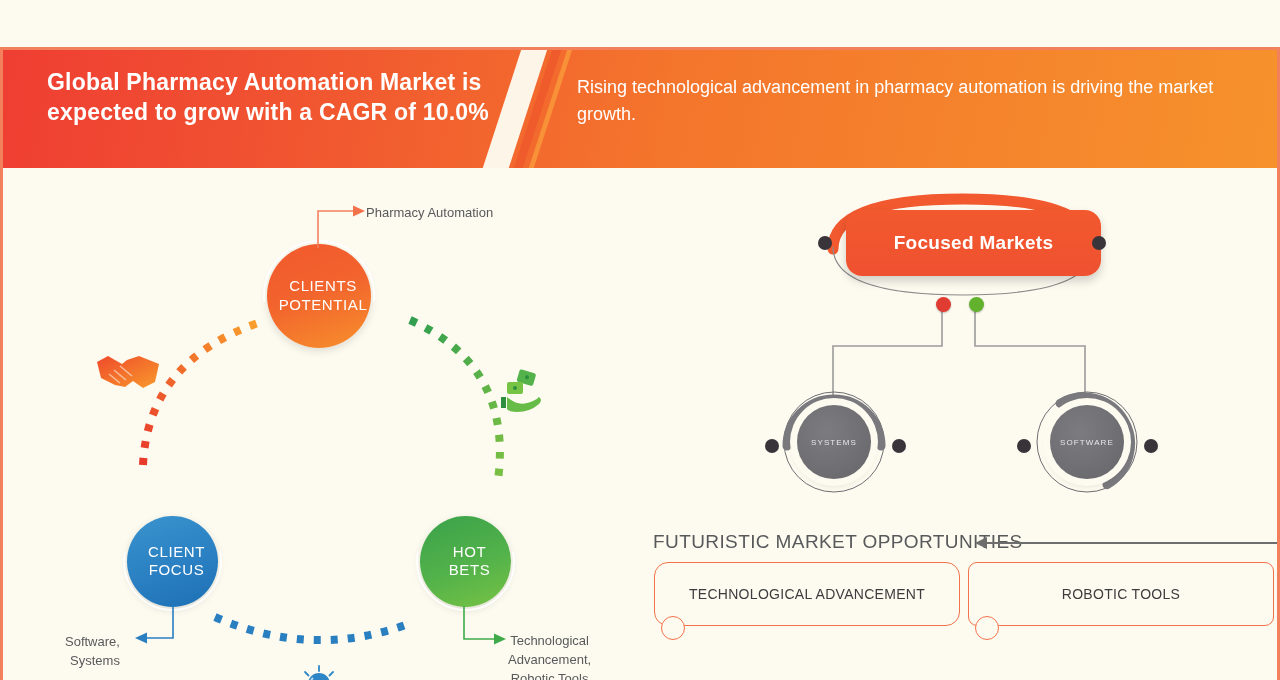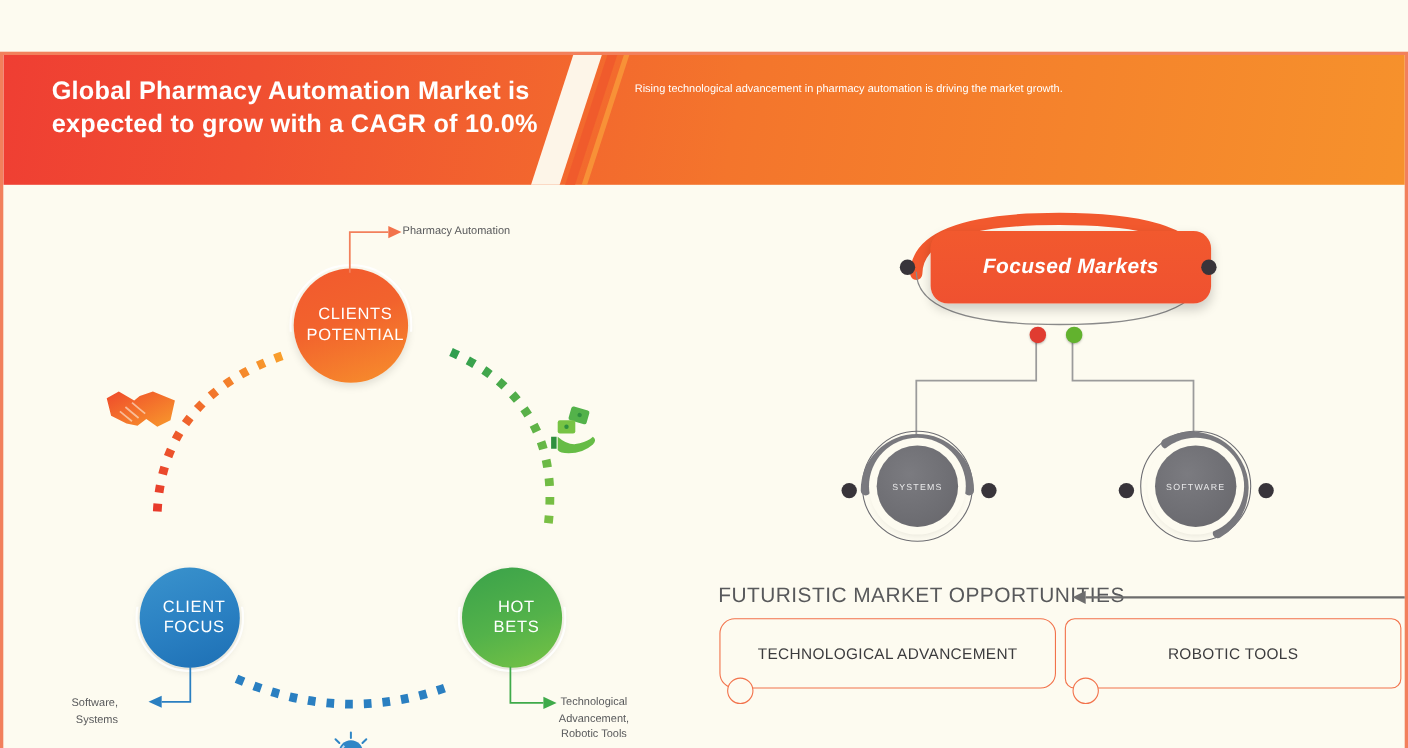--- a/index.html
+++ b/index.html
@@ -37,21 +37,21 @@
     position:absolute;top:-20px;left:543px;width:5px;height:170px;
     background:#fbb040;transform:skewX(-18deg);opacity:.55;
   }
   .h-title{
     position:absolute;left:44px;top:18px;width:460px;
     color:#ffffff;font-size:23px;font-weight:bold;line-height:1.29;
     letter-spacing:.2px;
   }
   .h-sub{
     position:absolute;left:574px;top:24px;width:660px;
-    color:#ffffff;font-size:10px;line-height:1.5;font-weight:400;
+    color:#ffffff;font-size:18px;line-height:1.5;font-weight:400;
   }
   
   .abs{position:absolute;}
   svg{display:block;}
   .circle-label{
     position:absolute;text-align:center;color:#fff;
     font-size:15px;line-height:1.25;letter-spacing:.6px;
     width:100%;left:4px;top:50%;transform:translateY(-50%);
     pointer-events:none;
   }
@@ -60,28 +60,28 @@
     position:absolute;inset:-4px;border-radius:50%;
     border:2px solid rgba(255,255,255,.85);
     clip-path:polygon(0 40%,100% 40%,100% 100%,0 100%);
   }
   .node .toparc{
     position:absolute;inset:-4px;border-radius:50%;
     border:2px solid rgba(255,255,255,.9);
     clip-path:polygon(0 0,100% 0,100% 55%,0 55%);
   }
   
-  .txt{position:absolute;color:#58595b;font-size:10px;line-height:1.45;}
+  .txt{position:absolute;color:#58595b;font-size:13px;line-height:1.45;}
   
   .pill{
     position:absolute;left:843px;top:160px;width:255px;height:66px;
     background:linear-gradient(180deg,#f2592e 0%,#ef5130 100%);
     border-radius:16px;
     box-shadow:0 5px 10px rgba(0,0,0,.18);
-    display:flex;align-items:center;justify-content:center;font-style:italic;
+    display:flex;align-items:center;justify-content:center;
   }
   .pill span{
     color:#fff;font-size:19px;font-weight:bold;letter-spacing:.3px;
   }
   .dot{position:absolute;width:14px;height:14px;border-radius:50%;background:#38343a;}
   .graycircle{
     position:absolute;border-radius:50%;
     background:radial-gradient(circle at 40% 35%,#7b7b80 0%,#6e6e73 60%,#666569 100%);
     box-shadow:0 0 0 7px #fdfbf0, 0 4px 10px rgba(0,0,0,.22);
     display:flex;align-items:center;justify-content:center;

